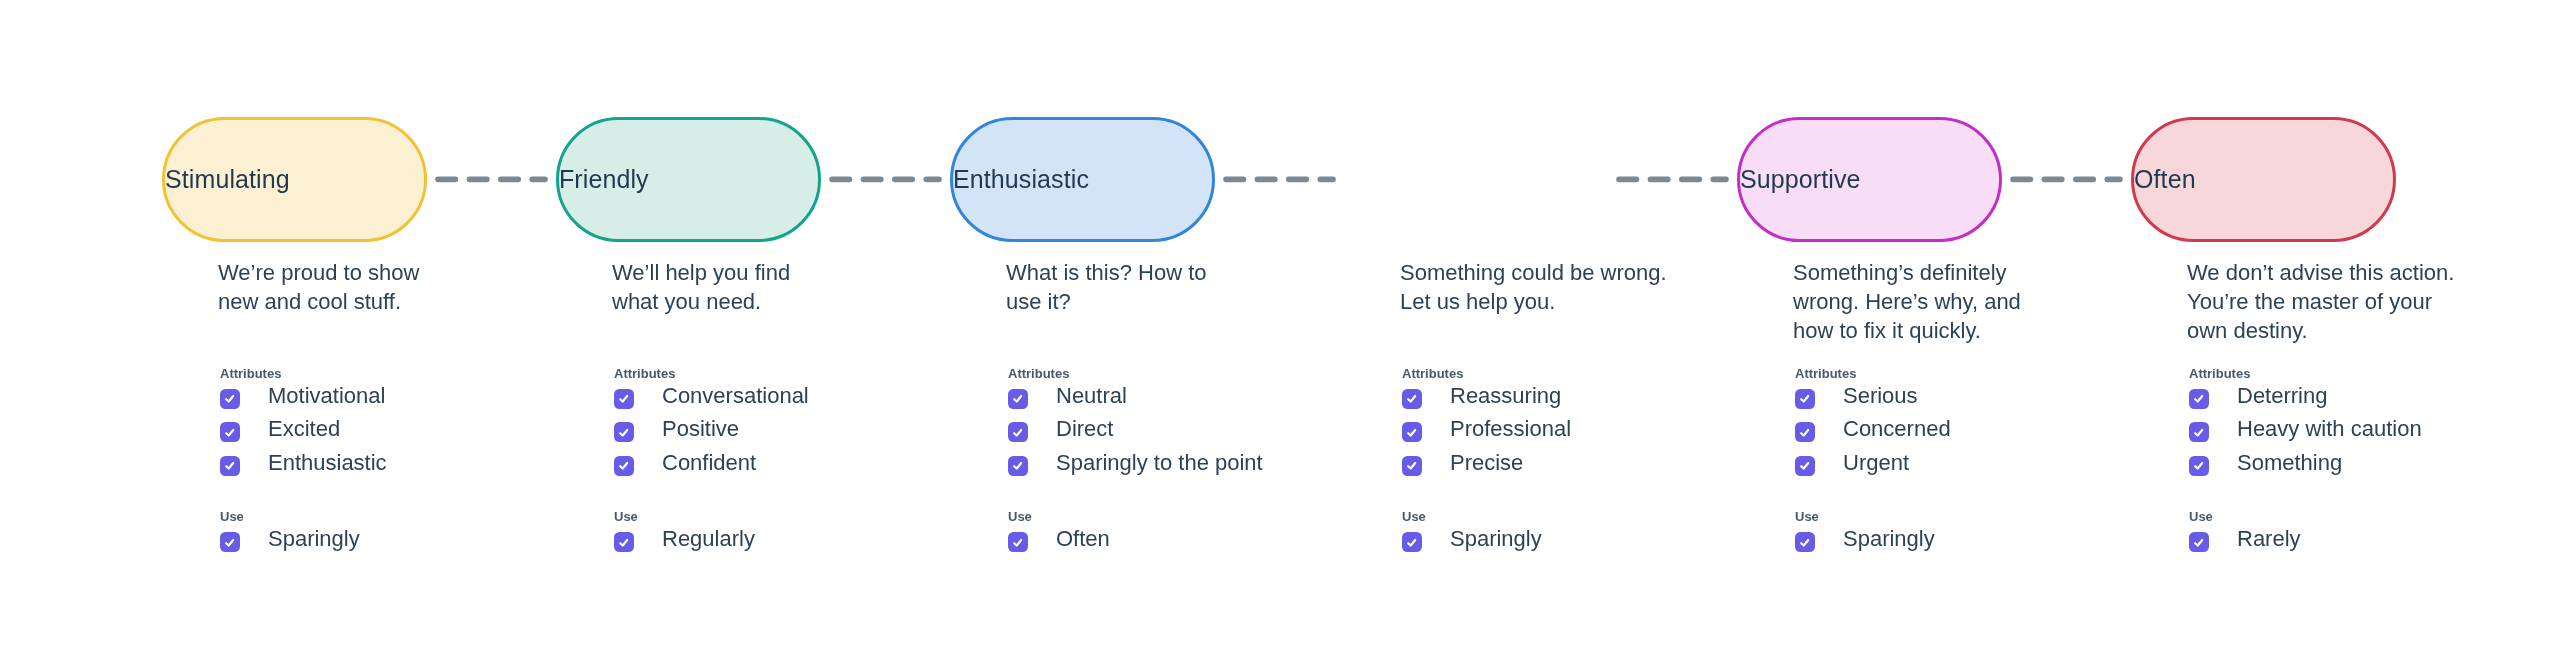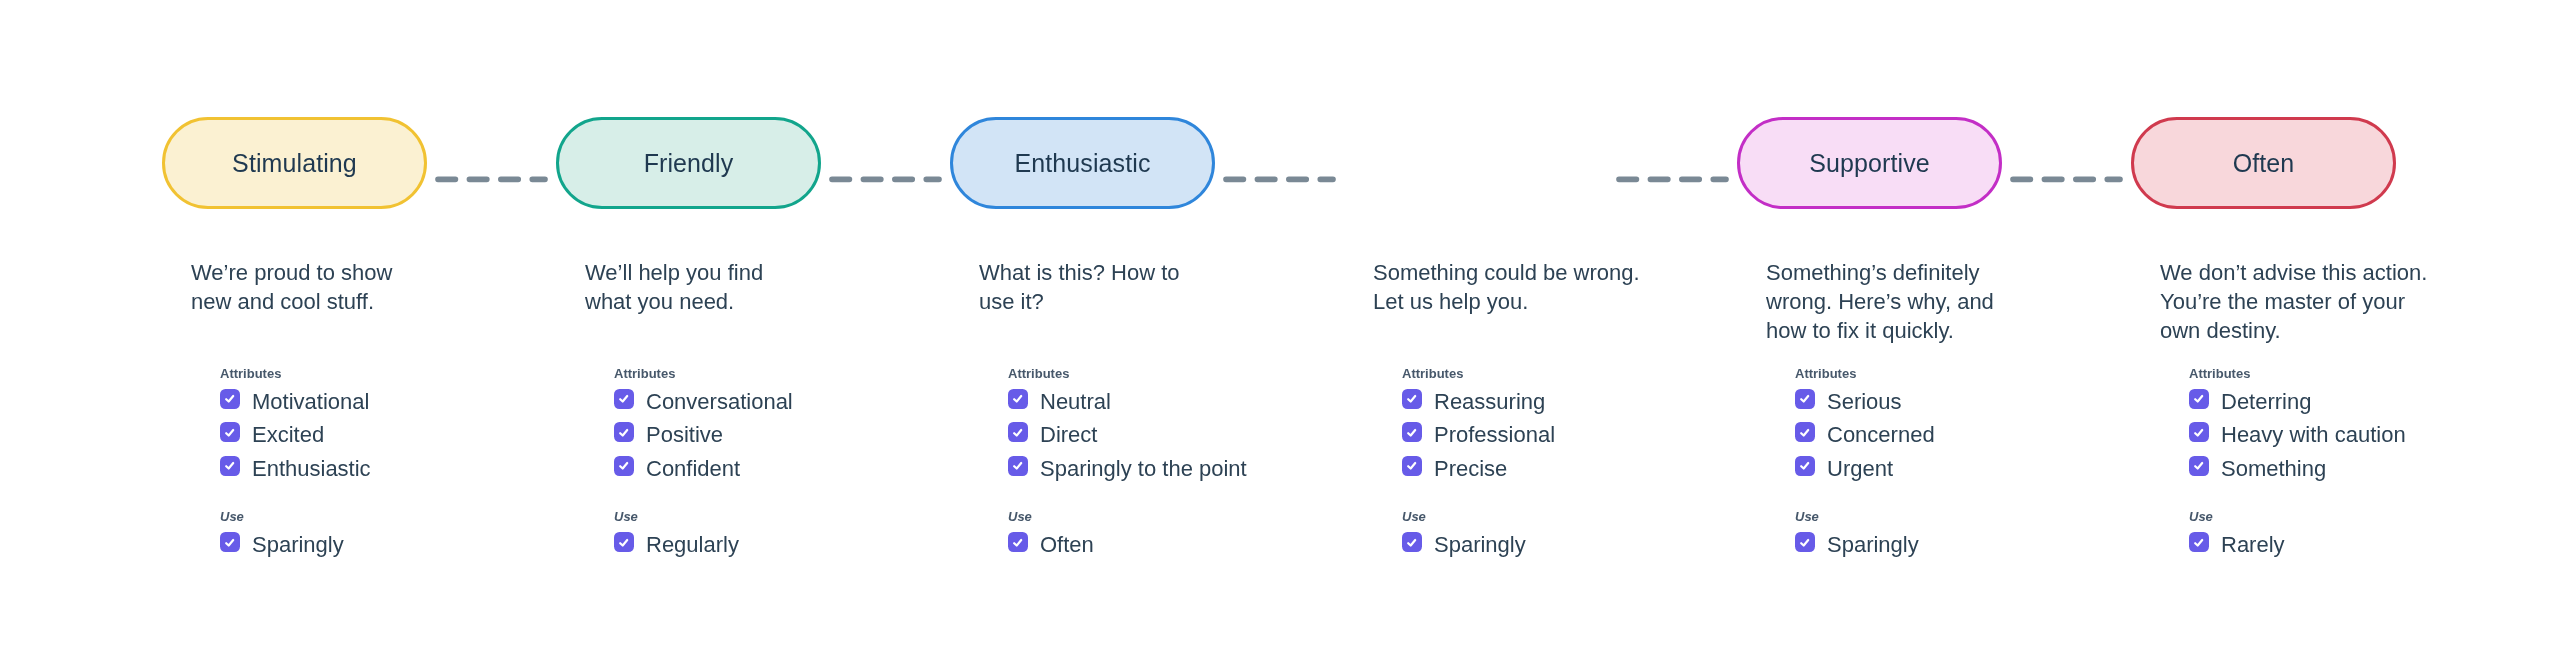--- a/index.html
+++ b/index.html
@@ -18,39 +18,39 @@
     top: 0;
     width: 394px;
     height: 649px;
   }
 
   .pill {
     position: absolute;
     left: 0;
     top: 117px;
     width: 265px;
-    height: 92px;
+    height: 125px;
     box-sizing: border-box;
     border: 3.4px solid var(--pill-border, #ccc);
     background: var(--pill-fill, #eee);
     border-radius: 65px;
     display: flex;
     align-items: center;
-    justify-content: center;
+    justify-content: flex-start;
   }
 
   .pill-label {
     font-size: 25px;
     color: #1f3950;
     letter-spacing: 0.1px;
   }
 
   .desc {
     position: absolute;
-    left: 29px;
+    left: 56px;
     top: 258px;
     width: 282px;
     font-size: 22px;
     line-height: 29px;
     color: #2d4254;
     white-space: pre-line;
   }
 
   .attrs {
     position: absolute;
@@ -60,27 +60,28 @@
   }
 
   .section-heading {
     font-size: 13px;
     line-height: 23px;
     font-weight: bold;
     color: #47586b;
     margin: 0 0 4px 0;
   }
 
-  .use-heading { margin-top: 29.5px; font-style: italic; }
+  .use-heading { margin-top: 29.5px; }
 
   .attr-row {
     display: flex;
-    align-items: flex-start;
+    align-items: flex-end;
     height: 20px;
     margin-bottom: 13.4px;
+    gap: 16px;
   }
 
   .checkbox {
     flex: 0 0 auto;
     width: 20px;
     height: 20px;
     border-radius: 5.4px;
     background: var(--checkbox-color, #675be8);
     display: flex;
     align-items: center;

